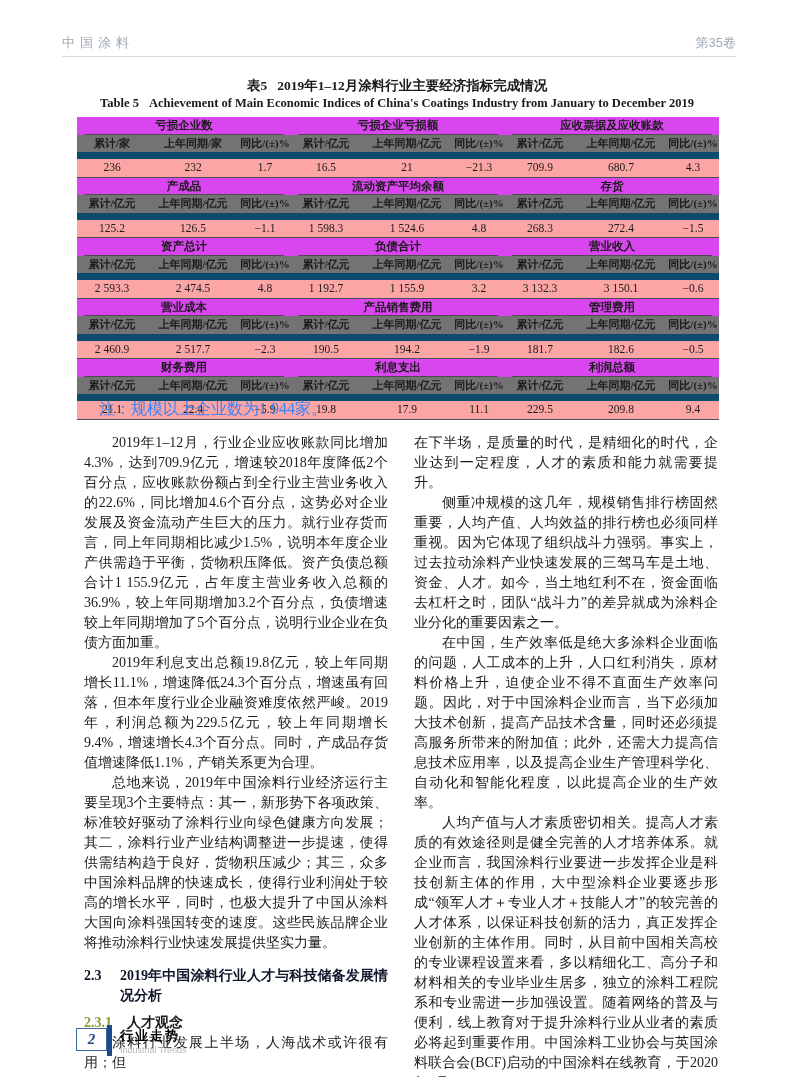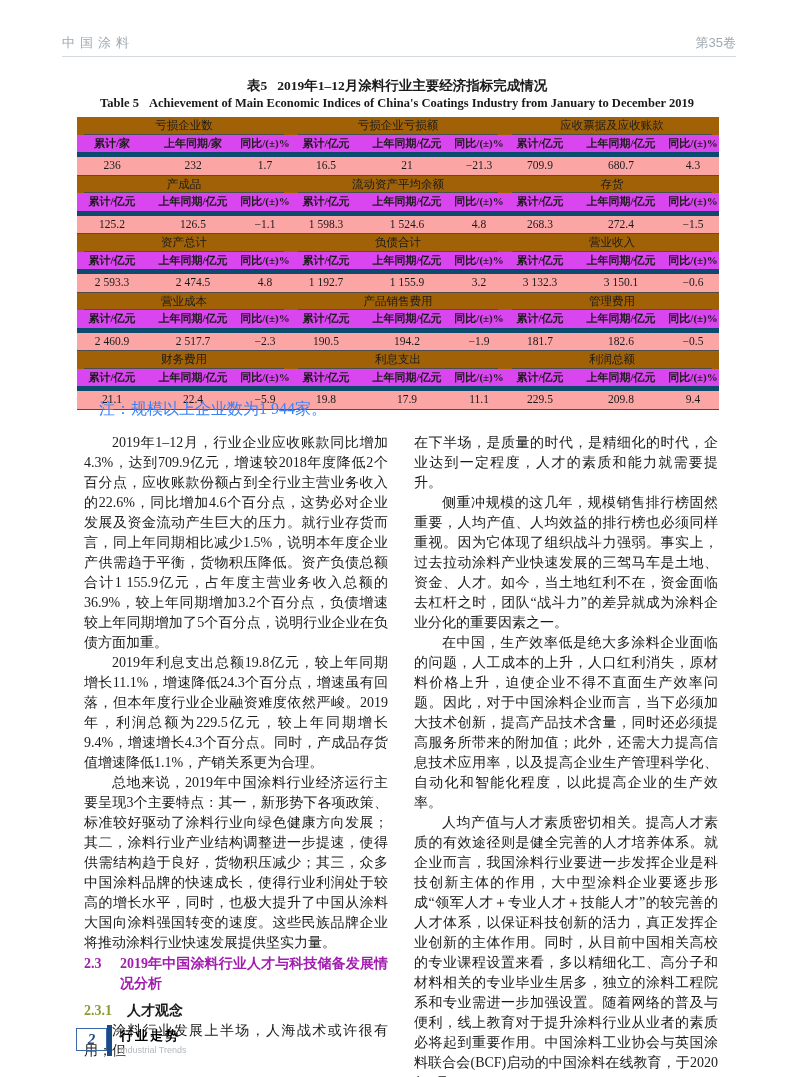--- a/index.html
+++ b/index.html
@@ -15,31 +15,31 @@
   .runhead-rule{position:absolute;top:56px;left:62px;right:58px;border-top:1px solid #d3d9dd;}
   
   .cap-zh{position:absolute;top:77px;left:0;width:100%;text-align:center;font-size:13.5px;font-weight:bold;}
   .cap-en{position:absolute;top:96px;left:0;width:100%;text-align:center;font-size:12.5px;font-weight:bold;
     font-family:"Liberation Serif",serif;}
   .cap-label{margin-right:10px;}
   
   .tablewrap{position:absolute;left:77px;top:117px;width:642px;}
   table{border-collapse:collapse;width:100%;table-layout:fixed;}
   td{text-align:center;font-size:11.5px;line-height:13.5px;padding:2px 0;overflow:hidden;white-space:nowrap;}
-  tr.cat td{background:#a16207;font-weight:normal;position:relative;}
+  tr.cat td{background:#d946ef;font-weight:bold;position:relative;}
   tr.cat td::after{content:"";position:absolute;left:7px;right:7px;bottom:0;height:1px;background:#4d4d4d;}
-  tr.sub td{background:#d946ef;font-weight:bold;border-bottom:5px solid #0c4a6e;font-size:11px;}
+  tr.sub td{background:#737373;font-weight:bold;border-bottom:7px solid #0c4a6e;font-size:11px;}
   tr.val td{background:#fca5a5;border-bottom:1px solid #4d4d4d;font-family:"Liberation Serif",serif;}
   .note{position:absolute;left:99px;top:399px;color:#3b82f6;font-size:16px;}
   
   .columns{position:absolute;left:84px;top:433px;width:634px;display:flex;gap:26px;}
   .col{width:304px;font-size:14px;line-height:20px;text-align:justify;text-justify:inter-ideograph;}
   .col p{margin:0;text-indent:2em;}
   .col p.noindent{text-indent:0;}
-  .h23{color:#a21caf;font-weight:bold;display:flex;margin-top:1px;}
+  .h23{color:#0f172a;font-weight:bold;display:flex;margin-top:13px;}
   .h23 .num{flex:0 0 36px;}
   .h231{font-weight:bold;margin-top:7px;}
   .h231 .num{color:#8a9c33;margin-right:15px;font-weight:bold;}
   
   .footer{position:absolute;left:76px;top:1025px;display:flex;align-items:flex-start;}
   .badge{width:29px;height:21px;border:1px solid #3a69a8;margin-top:3px;display:flex;align-items:center;justify-content:center;
     font-style:italic;font-weight:bold;color:#1b4a85;font-size:15px;font-family:"Liberation Serif",serif;}
   .badge-bar{width:5px;height:31px;background:#1b4a85;margin-right:8px;}
   .f-zh{font-size:13px;font-weight:bold;color:#000000;letter-spacing:2px;
     font-family:"Liberation Sans","DejaVu Sans",sans-serif;margin-top:2px;}

